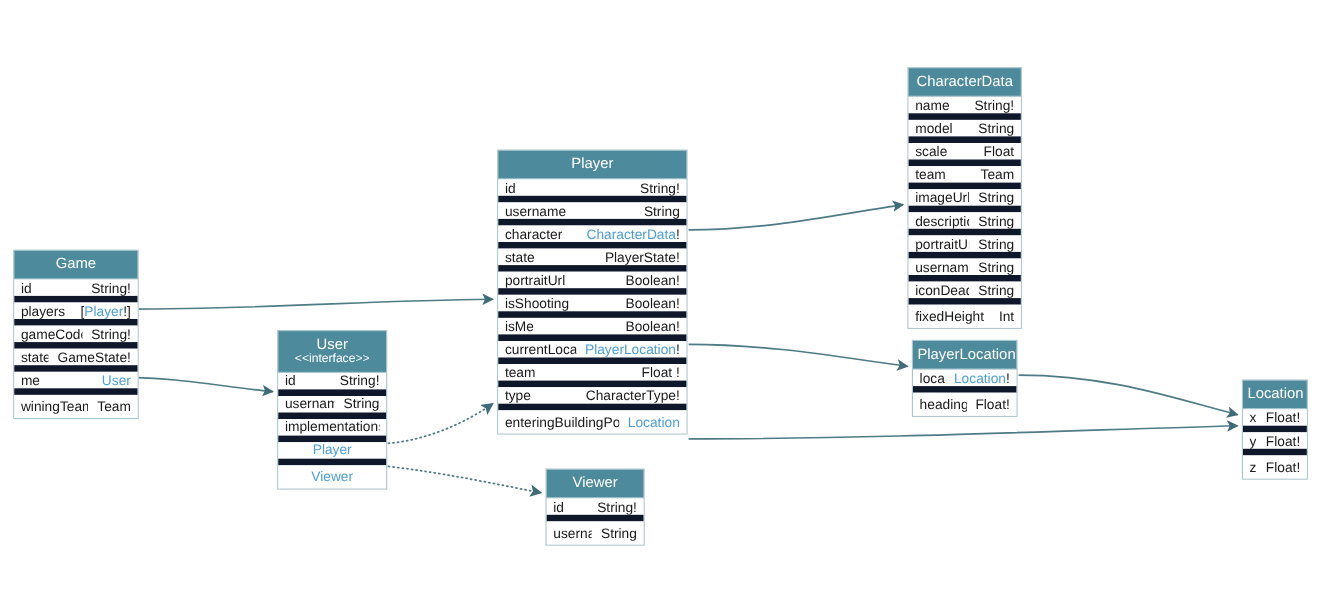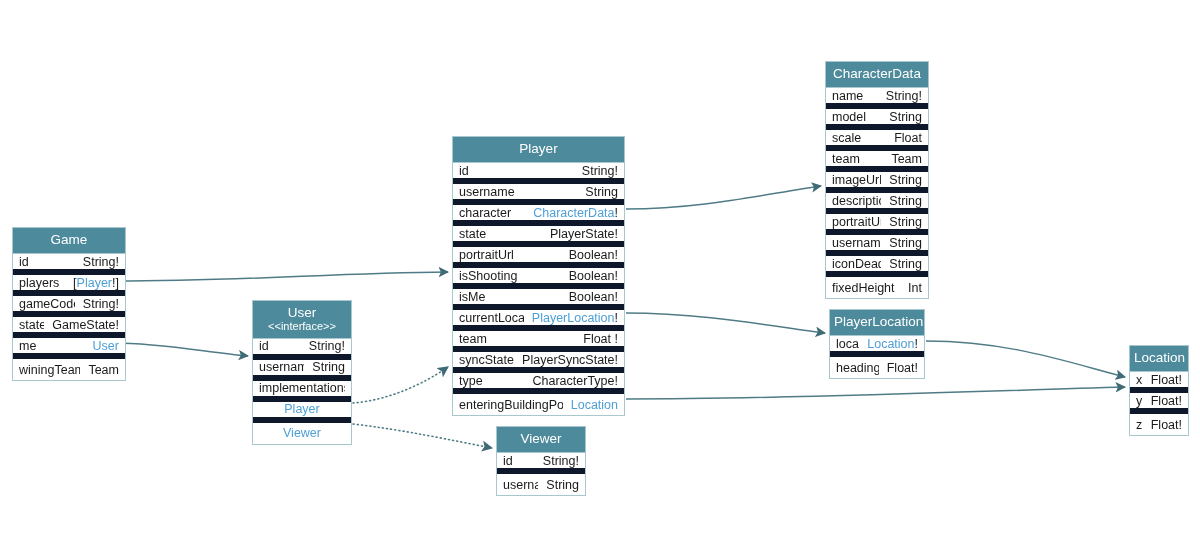--- a/index.html
+++ b/index.html
@@ -190,24 +190,20 @@
         </div>
         <div class="row">
           <span class="fname">currentLocation</span>
           <span class="ftype link"><span>PlayerLocation</span><span class="bang">!</span></span>
         </div>
         <div class="row">
           <span class="fname">team</span>
           <span class="ftype">Float !</span>
         </div>
         <div class="row">
-          <span class="fname">syncState</span>
-          <span class="ftype">PlayerSyncState!</span>
-        </div>
-        <div class="row">
           <span class="fname">type</span>
           <span class="ftype">CharacterType!</span>
         </div>
         <div class="row">
           <span class="fname">enteringBuildingPosition</span>
           <span class="ftype link"><span>Location</span></span>
         </div>
       </div>
       <div class="entity" style="left: 496px; top: 426px; width: 90px;">
         <div class="entity-header"><span>Viewer</span></div>

